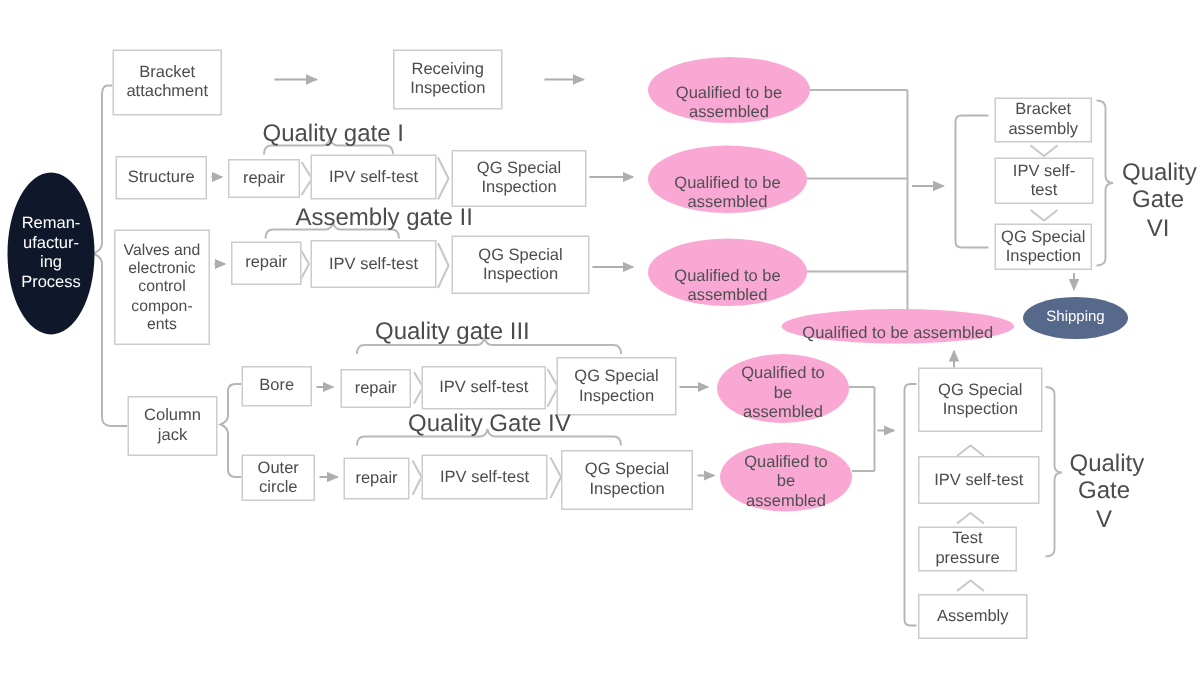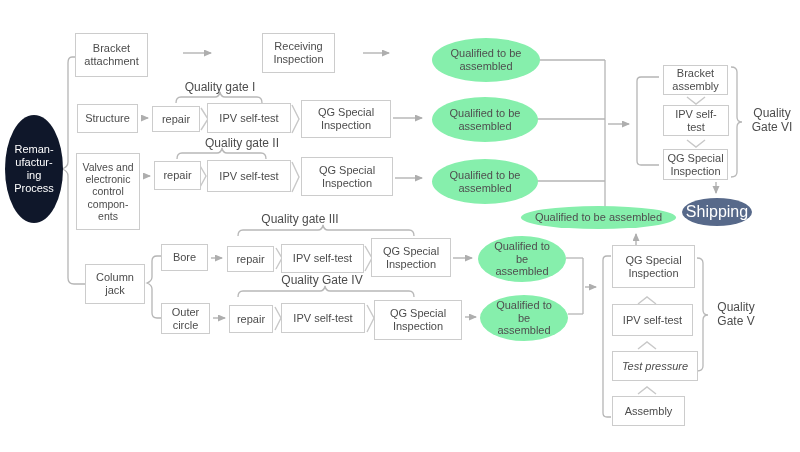--- a/index.html
+++ b/index.html
@@ -12,24 +12,24 @@
     position:absolute;background:#ffffff;border:1px solid #cccccc;
     display:flex;align-items:center;justify-content:center;text-align:center;
     font-size:11px;line-height:1.18;color:#4c4c4c;box-sizing:border-box;
     padding:1px 4px;
   }
   .ellipse{
     position:absolute;border-radius:50%;display:flex;align-items:center;
     justify-content:center;text-align:center;font-size:11px;line-height:1.18;
     box-sizing:border-box;
   }
-  .gray-ellipse{background:#86efac;color:#4f4f4f;}
+  .gray-ellipse{background:#f9a8d4;color:#4f4f4f;align-items:flex-end;}
   .dark-ellipse{color:#ffffff;}
   .gate-label{
-    position:absolute;font-size:12px;color:#4c4c4c;line-height:1.15;
+    position:absolute;font-size:16px;color:#4c4c4c;line-height:1.15;
     white-space:nowrap;text-align:center;
   }
   .gate-label.wrap{white-space:normal;text-align:center;}
   .small{font-size:10.5px;}
 </style>
 </head>
 <body>
 
 <div class="canvas">
 
@@ -185,21 +185,21 @@
     <span>QG Special Inspection</span>
   </div>
   <div class="ellipse gray-ellipse" style="left:480px;top:295px;width:88px;height:46px;padding:0 13px;">
     <span>Qualified to be assembled</span>
   </div>
 
   <div class="gate-label" style="left:175px;top:81px;width:90px;">
     <span>Quality gate I</span>
   </div>
   <div class="gate-label" style="left:197px;top:137px;width:90px;">
-    <span>Quality gate II</span>
+    <span>Assembly gate II</span>
   </div>
   <div class="gate-label" style="left:250px;top:213px;width:100px;text-align:center;">
     <span>Quality gate III</span>
   </div>
   <div class="gate-label" style="left:272px;top:274px;width:100px;">
     <span>Quality Gate IV</span>
   </div>
   <div class="gate-label wrap" style="left:748px;top:107px;width:48px;">
     <span>Quality Gate VI</span>
   </div>
@@ -216,27 +216,27 @@
   <div class="box" style="left:663px;top:149px;width:65px;height:31px;padding:1px 2px;">
     <span>QG Special Inspection</span>
   </div>
 
   <div class="box" style="left:612px;top:245px;width:83px;height:43px;">
     <span>QG Special Inspection</span>
   </div>
   <div class="box" style="left:612px;top:304px;width:81px;height:32px;">
     <span>IPV self-test</span>
   </div>
-  <div class="box" style="left:612px;top:351px;width:86px;height:30px;font-style:italic;">
+  <div class="box" style="left:612px;top:351px;width:66px;height:30px;">
     <span>Test pressure</span>
   </div>
   <div class="box" style="left:612px;top:396px;width:73px;height:30px;">
     <span>Assembly</span>
   </div>
 
   <div class="ellipse gray-ellipse" style="left:521px;top:206px;width:155px;height:23px;white-space:nowrap;">
     <span>Qualified to be assembled</span>
   </div>
-  <div class="ellipse dark-ellipse" style="left:682px;top:198px;width:70px;height:28px;background:#57698a;font-size:16px;">
+  <div class="ellipse dark-ellipse" style="left:682px;top:198px;width:70px;height:28px;background:#57698a;font-size:10px;">
     <span>Shipping</span>
   </div>
 
 </div>
 
 </body></html>

